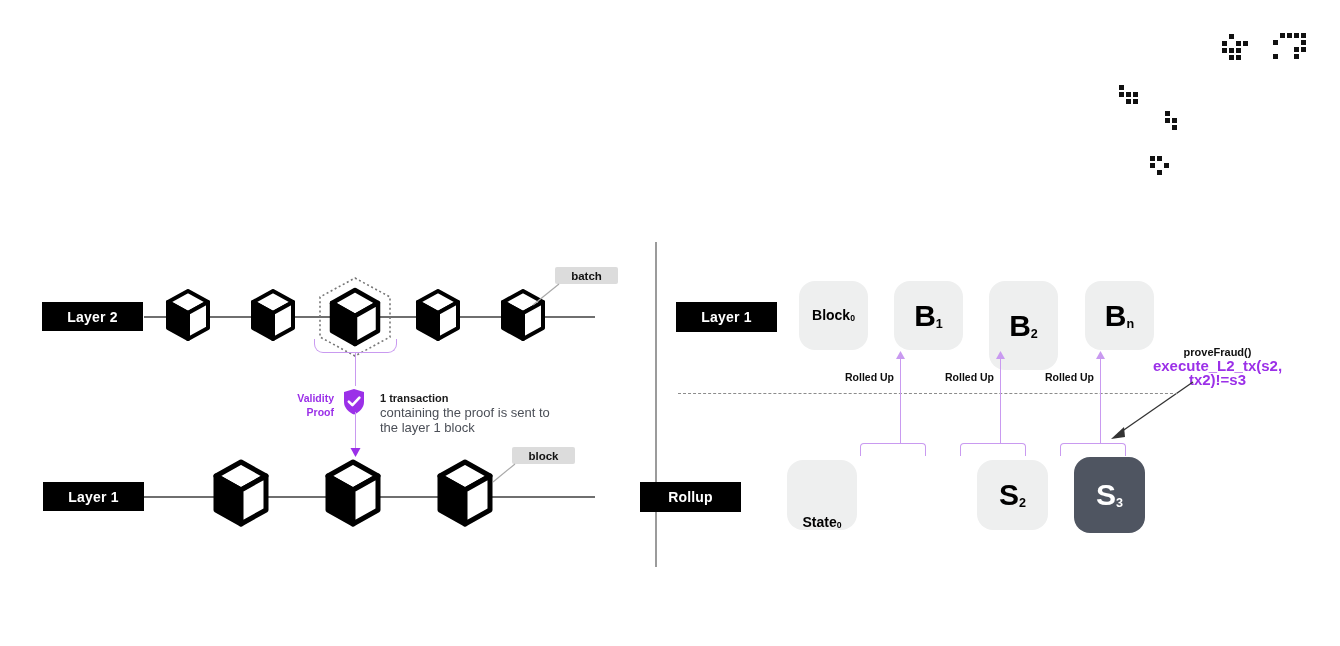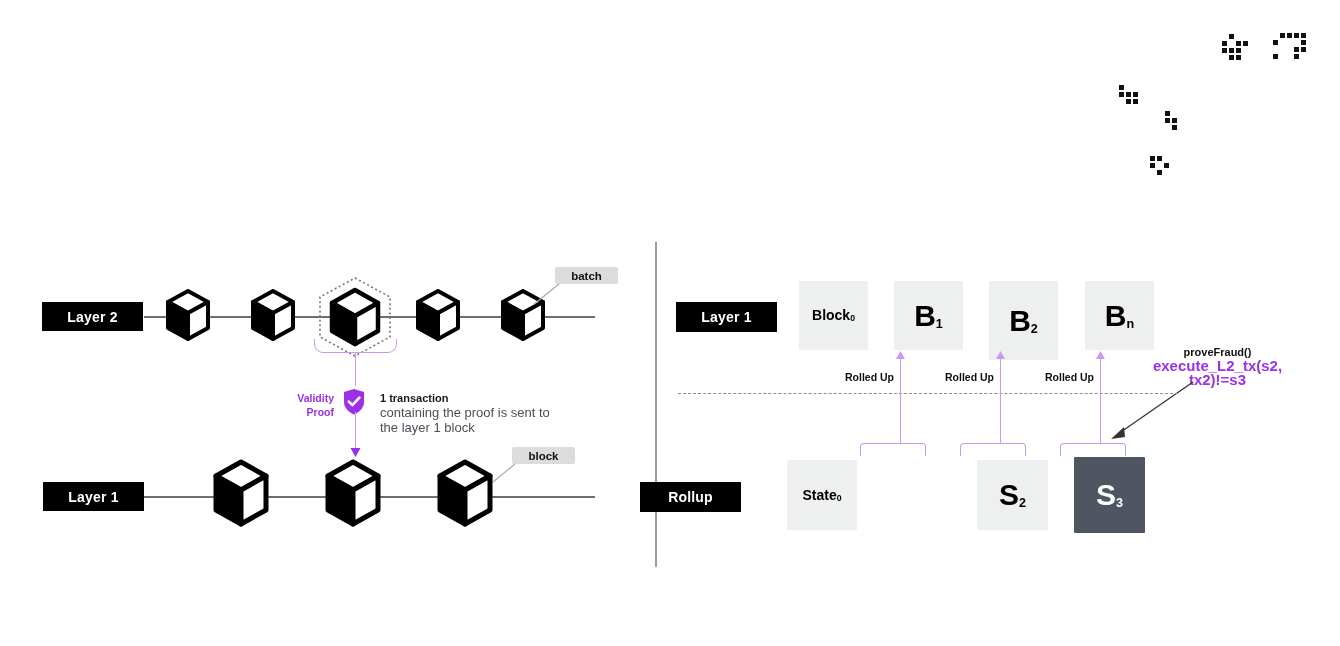--- a/index.html
+++ b/index.html
@@ -94,21 +94,21 @@
     font-size: 13px;
     color: #4b4f57;
     line-height: 14.5px;
     width: 190px;
   }
 
   
   .rbox {
     position: absolute;
     background: #eeefef;
-    border-radius: 1px;
+    border-radius: 16px;
     display: flex;
     align-items: center;
     justify-content: center;
     color: #000000;
     font-weight: bold;
   }
   .rbox.dark { background: #4f5561; color: #ffffff; }
   .rbox sub { font-size: 0.5em; font-weight: bold; vertical-align: -0.12em; }
   .rbox .big { font-size: 30px; letter-spacing: 0px; }
   .rbox .small { font-size: 14px; }
@@ -295,21 +295,21 @@
     <div class="rbox" style="left:799px;top:281px;width:69px;height:69px;">
       <span class="small">
         <span>Block</span><sub>0</sub>
       </span>
     </div>
     <div class="rbox" style="left:894px;top:281px;width:69px;height:69px;">
       <span class="big">
         <span>B</span><sub>1</sub>
       </span>
     </div>
-    <div class="rbox" style="left:989px;top:281px;width:69px;height:79px;justify-content:center;">
+    <div class="rbox" style="left:989px;top:281px;width:69px;height:89px;justify-content:center;">
       <span class="big">
         <span>B</span><sub>2</sub>
       </span>
     </div>
     <div class="rbox" style="left:1085px;top:281px;width:69px;height:69px;">
       <span class="big">
         <span>B</span><sub>n</sub>
       </span>
     </div>
 
@@ -344,21 +344,21 @@
     </svg>
 
     <div class="brace-inv" style="left:860px;top:443px;width:66px;height:13px;"></div>
     <div class="brace-inv" style="left:960px;top:443px;width:66px;height:13px;"></div>
     <div class="brace-inv" style="left:1060px;top:443px;width:66px;height:13px;"></div>
 
     <div class="layer-tag" style="left:640px;top:482px;width:101px;height:30px;">
       <span>Rollup</span>
     </div>
 
-    <div class="rbox" style="left:787px;top:460px;width:70px;height:70px;">
+    <div class="rbox" style="left:787px;top:460px;width:70px;height:70px;align-items:flex-end;">
       <span class="small">
         <span>State</span><sub>0</sub>
       </span>
     </div>
     <div class="rbox" style="left:977px;top:460px;width:71px;height:70px;">
       <span class="big">
         <span>S</span><sub>2</sub>
       </span>
     </div>
     <div class="rbox dark" style="left:1074px;top:457px;width:71px;height:76px;">

